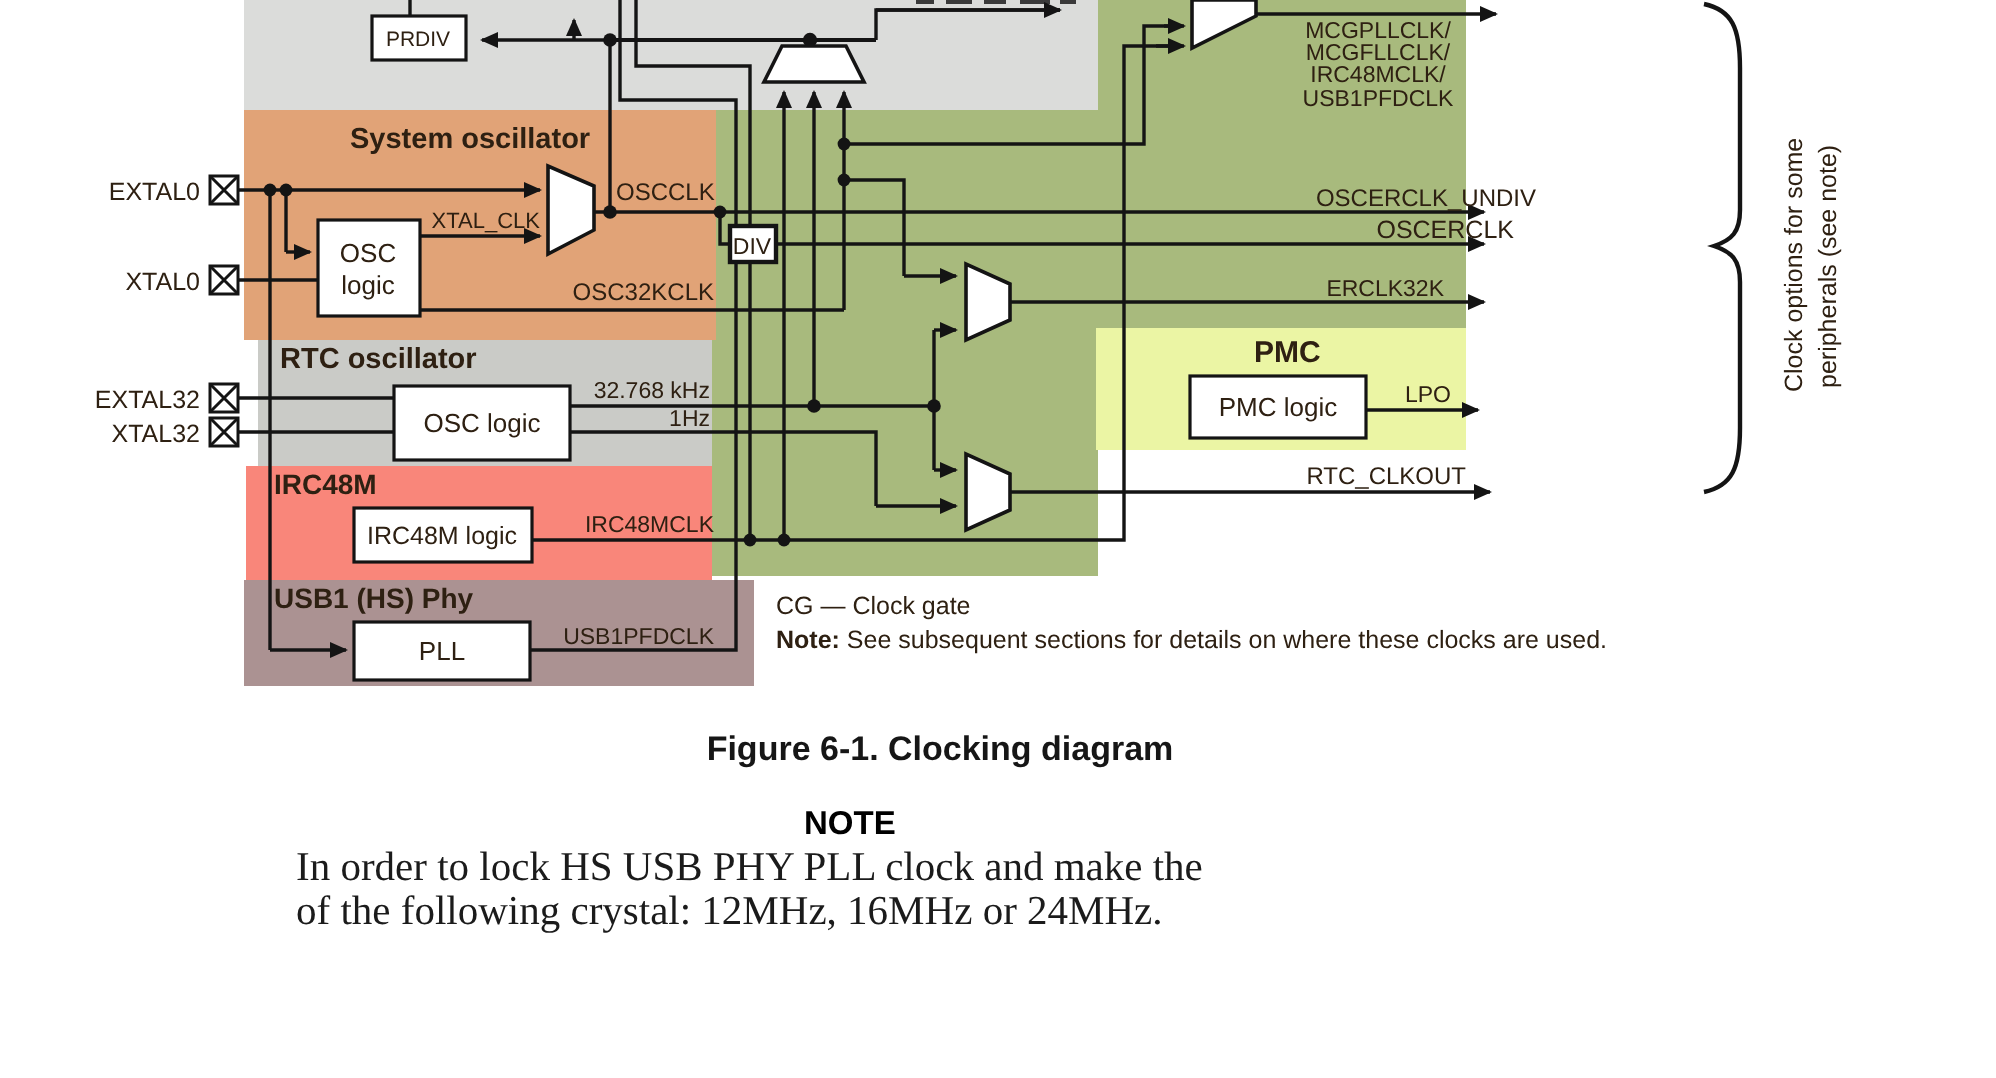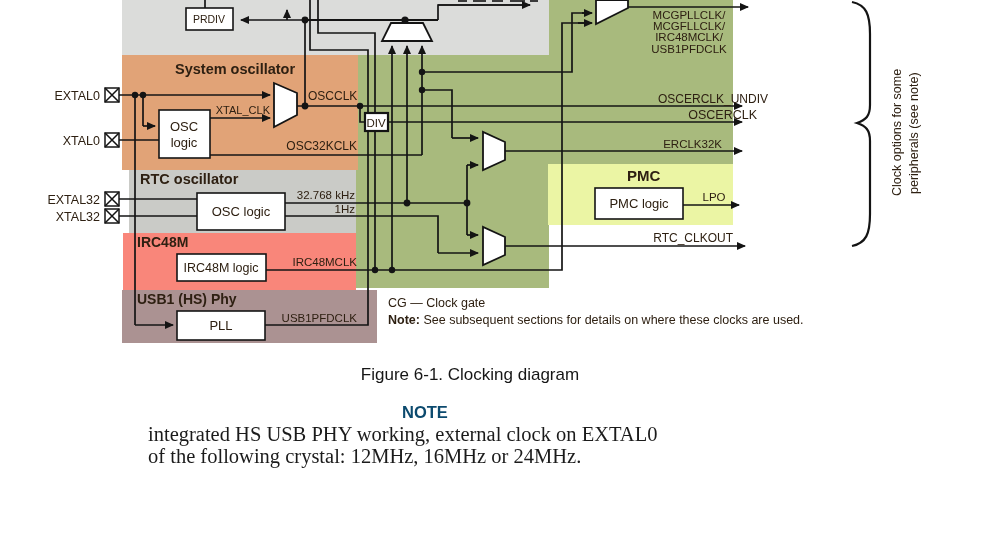--- a/index.html
+++ b/index.html
@@ -1,22 +1,22 @@
 <!DOCTYPE html>
 <html><head>
 <meta charset="utf-8">
 <style>
   html,body{margin:0;padding:0;background:#fff;}
   #page{position:relative;width:998px;height:539px;background:#ffffff;overflow:hidden;
         font-family:"Liberation Sans",sans-serif;}
   svg text{font-family:"Liberation Sans",sans-serif;fill:#2e2012;}
   .hd{font-weight:bold;}
   .cap{position:absolute;left:290px;top:365px;width:360px;text-align:center;
-       font-weight:normal;font-size:17px;color:#161616;}
-  .noteh{position:absolute;left:402px;top:403px;font-weight:bold;font-size:16.5px;color:#0c4a6e;}
+       font-weight:bold;font-size:17px;color:#161616;}
+  .noteh{position:absolute;left:402px;top:403px;font-weight:bold;font-size:16.5px;color:#000000;}
   .body-text{position:absolute;left:148px;top:423px;width:740px;
        font-family:"Liberation Serif",serif;font-size:20.5px;line-height:22.4px;color:#1b1b1b;}
 </style>
 </head>
 <body>
 
 <div id="page">
 
 <svg width="998" height="350" viewBox="0 0 998 350">
   <defs>
@@ -198,17 +198,17 @@
   <text x="388" y="307" font-size="12.5" fill="#1e1e1e">CG — Clock gate</text>
   <text x="388" y="324" font-size="12.5" fill="#1e1e1e"><tspan font-weight="bold">Note:</tspan><tspan> See subsequent sections for details on where these clocks are used.</tspan></text>
 </svg>
 
 
 <div class="cap">Figure 6-1. Clocking diagram</div>
 
 
 <div class="noteh">NOTE</div>
 <div class="body-text">
-  <div>integrated HS USB PHY working, external clock on EXTAL0</div>
+  <div>In order to lock HS USB PHY PLL clock and make the</div>
   <div>of the following crystal: 12MHz, 16MHz or 24MHz.</div>
 </div>
 
 </div>
 
 </body></html>

